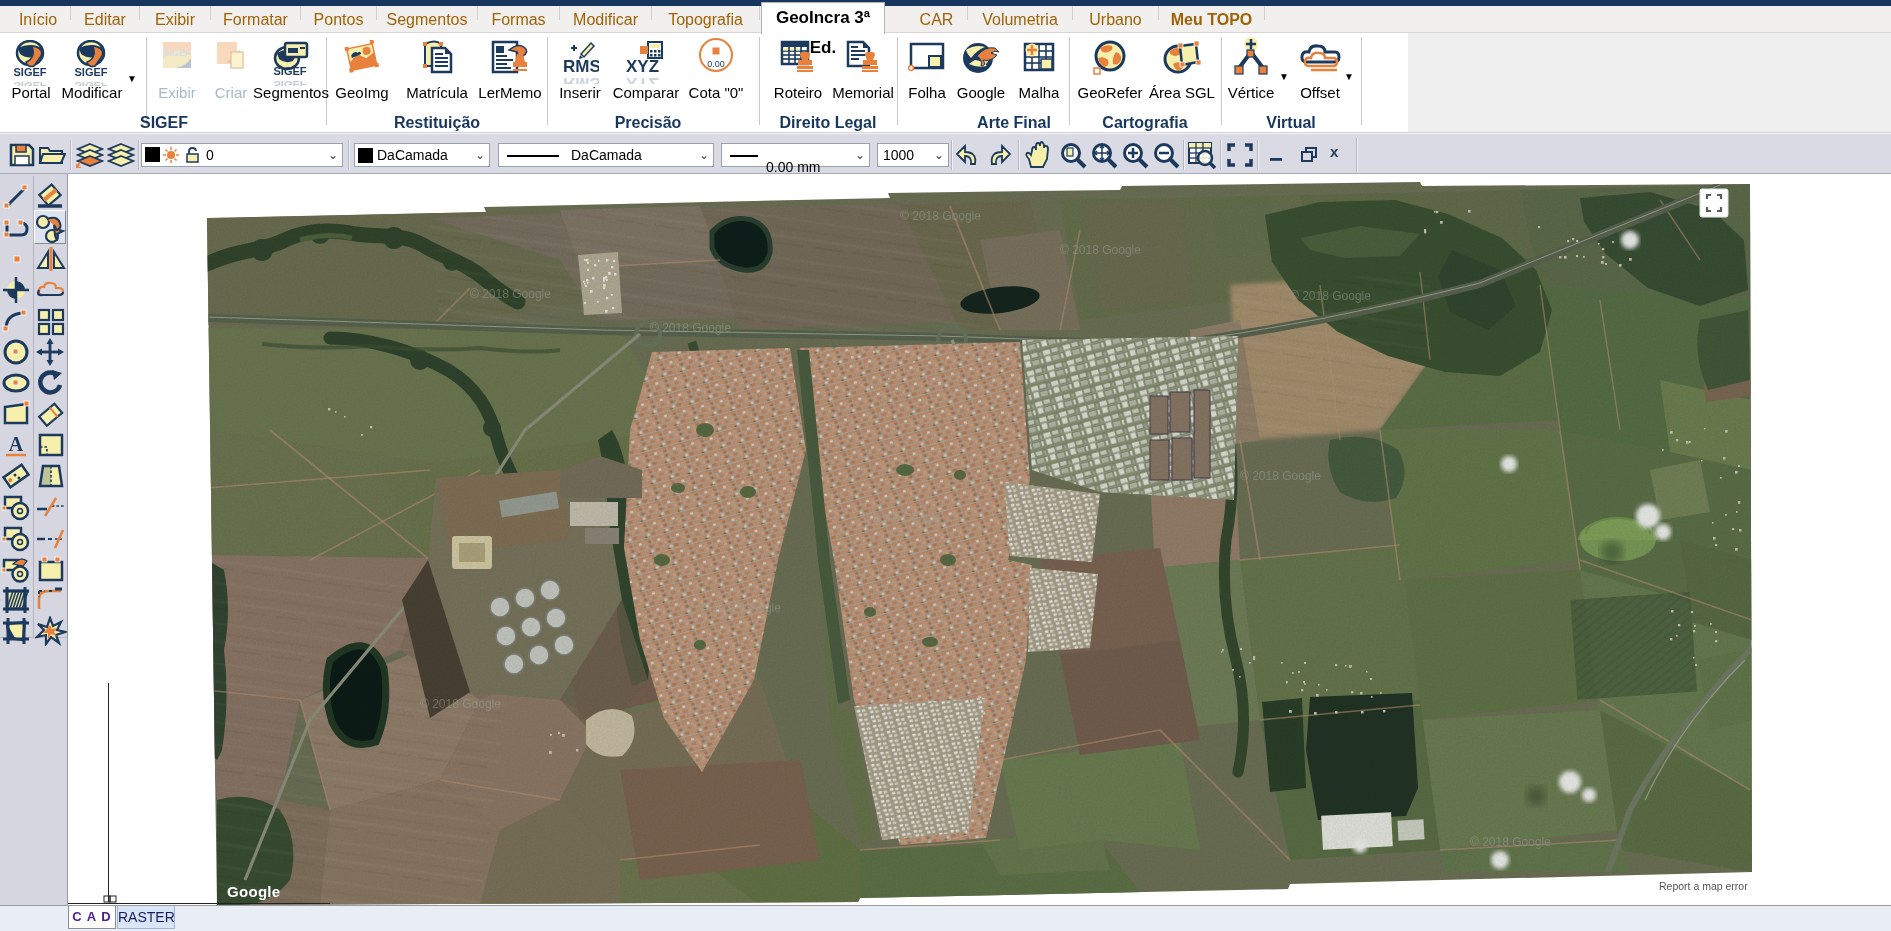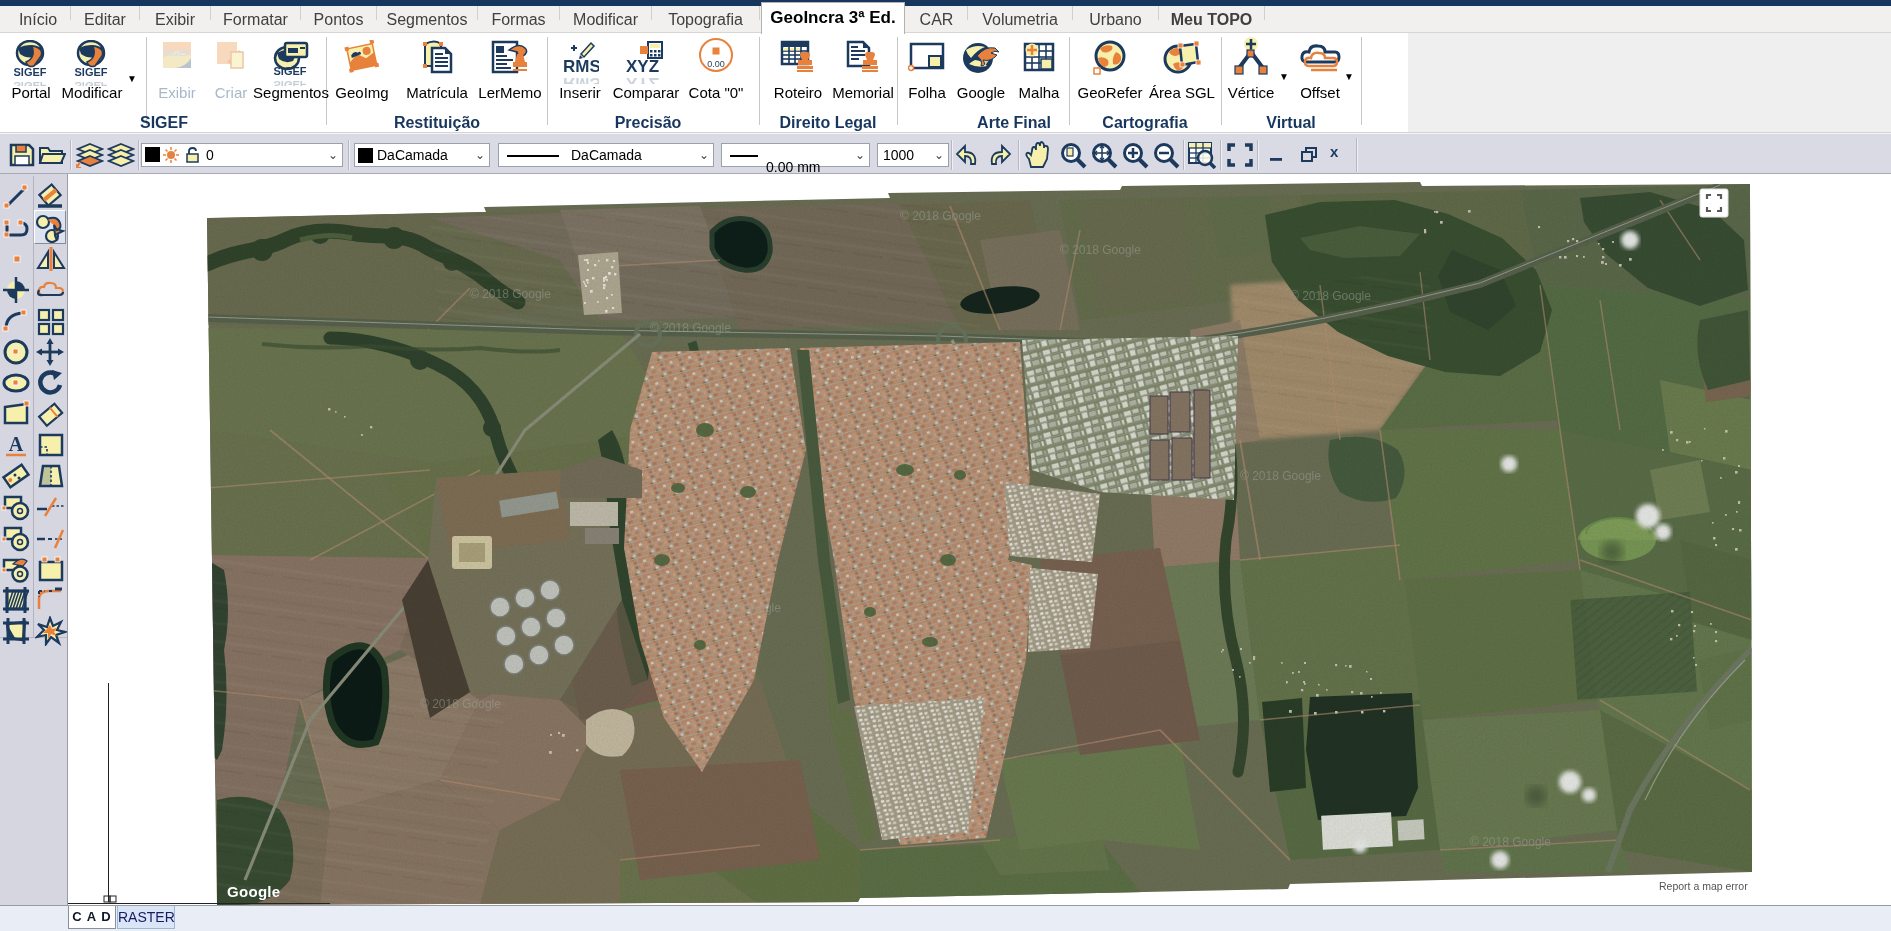--- a/index.html
+++ b/index.html
@@ -1,19 +1,19 @@
 <!DOCTYPE html>
 <html><head><meta charset="utf-8">
 <style>
 *{margin:0;padding:0;box-sizing:border-box;}
 html,body{width:1891px;height:931px;overflow:hidden;font-family:"Liberation Sans",sans-serif;background:#f0efee;}
 .abs{position:absolute;}
 #topstrip{left:0;top:0;width:1891px;height:6px;background:#17365d;}
 #menubar{left:0;top:6px;width:1891px;height:27px;background:#f1f0ee;border-bottom:1px solid #d8d6d4;}
-.mtab{position:absolute;top:0;height:14px;line-height:27px;text-align:center;font-size:16px;color:#404040;}
+.mtab{position:absolute;top:0;height:14px;line-height:27px;text-align:center;font-size:16px;color:#a16207;}
 .mtab.sep{border-right:1px solid #d2d0ce;}
 #activetab{position:absolute;top:2px;height:32px;line-height:30px;background:#ffffff;border:1px solid #b4b2b0;border-bottom:none;font-weight:bold;font-size:17px;text-align:center;z-index:5;}
 #ribbon{left:0;top:33px;width:1408px;height:100px;background:#ffffff;border-bottom:1px solid #d5d3d1;}
 #ribbonrest{left:1408px;top:33px;width:483px;height:100px;background:#f0efef;border-bottom:1px solid #d5d3d1;}
 .gsep{position:absolute;top:4px;height:88px;width:1px;background:#c9c7c5;}
 .gtitle{position:absolute;top:81px;height:19px;font-size:16px;font-weight:bold;color:#17365d;text-align:center;transform:translateX(-50%);white-space:nowrap;}
 .rlabel{position:absolute;top:51px;font-size:15px;color:#000;text-align:center;transform:translateX(-50%);white-space:nowrap;}
 .rlabel.dis{color:#a9b8c9;}
 .ricon{position:absolute;transform:translateX(-50%);}
 .darrow{position:absolute;font-size:10px;color:#000;}
@@ -22,41 +22,41 @@
 .tsep{position:absolute;top:2px;height:30px;width:2px;border-left:1px solid #b6b7c2;border-right:1px solid #eeeef4;}
 .combo{position:absolute;top:5px;height:24px;background:#ffffff;border:1px solid #9aa0ac;font-size:14px;color:#000;}
 .combo .chev{position:absolute;right:4px;top:4px;font-size:12px;color:#444;}
 #leftpanel{left:0;top:174px;width:68px;height:757px;background:#d6d6e0;border-right:1px solid #9b9ba6;}
 #lpcols{position:absolute;left:0;top:2px;width:67px;height:462px;border-bottom:1px solid #b8b8c2;}
 #lpcols .mid{position:absolute;left:33px;top:0;width:1px;height:462px;background:#b4b4bf;}
 .ltool{position:absolute;width:32px;height:30px;}
 #canvas{left:68px;top:174px;width:1823px;height:731px;background:#ffffff;overflow:hidden;}
 #bottombar{left:0;top:905px;width:1891px;height:26px;background:#e9edf6;border-top:1px solid #9a9aa2;}
 .btab{position:absolute;top:906px;height:23px;line-height:22px;font-size:14px;text-align:center;}
-#btab-cad{left:68px;width:48px;background:#ffffff;border:1px solid #8e8e96;border-top:none;font-weight:bold;color:#0f172a;letter-spacing:1px;font-size:13px;}
+#btab-cad{left:68px;width:48px;background:#ffffff;border:1px solid #8e8e96;border-top:none;font-weight:bold;color:#4c1d95;letter-spacing:1px;font-size:13px;}
 #btab-raster{left:117px;width:58px;background:#d9e6f7;border:1px solid #9db8d2;border-top:none;color:#1a1a5e;}
 </style></head><body>
 
 <div id="topstrip" class="abs"></div>
 <div id="menubar" class="abs">
 <div class="mtab sep" style="left:6px;width:65px;">Início</div>
 <div class="mtab sep" style="left:71px;width:69px;">Editar</div>
 <div class="mtab sep" style="left:140px;width:71px;">Exibir</div>
 <div class="mtab sep" style="left:211px;width:90px;">Formatar</div>
 <div class="mtab sep" style="left:301px;width:76px;">Pontos</div>
 <div class="mtab sep" style="left:377px;width:101px;">Segmentos</div>
 <div class="mtab sep" style="left:478px;width:82px;">Formas</div>
 <div class="mtab sep" style="left:560px;width:92px;">Modificar</div>
 <div class="mtab sep" style="left:652px;width:108px;">Topografia</div>
 <div class="mtab sep" style="left:906px;width:62px;">CAR</div>
 <div class="mtab sep" style="left:968px;width:105px;">Volumetria</div>
 <div class="mtab sep" style="left:1073px;width:86px;">Urbano</div>
 <div class="mtab sep" style="left:1159px;width:106px;font-weight:bold;">Meu TOPO</div>
 </div>
-<div id="activetab" class="abs" style="left:761px;width:144px;">GeoIncra 3ª Ed.</div>
+<div id="activetab" class="abs" style="left:761px;width:124px;">GeoIncra 3ª Ed.</div>
 <div id="ribbon" class="abs">
 <div class="gsep" style="left:146px;"></div>
 <div class="gsep" style="left:326px;"></div>
 <div class="gsep" style="left:547px;"></div>
 <div class="gsep" style="left:759px;"></div>
 <div class="gsep" style="left:897px;"></div>
 <div class="gsep" style="left:1069px;"></div>
 <div class="gsep" style="left:1221px;"></div>
 <div class="gsep" style="left:1361px;"></div>
 <div class="gtitle" style="left:164px;">SIGEF</div>

